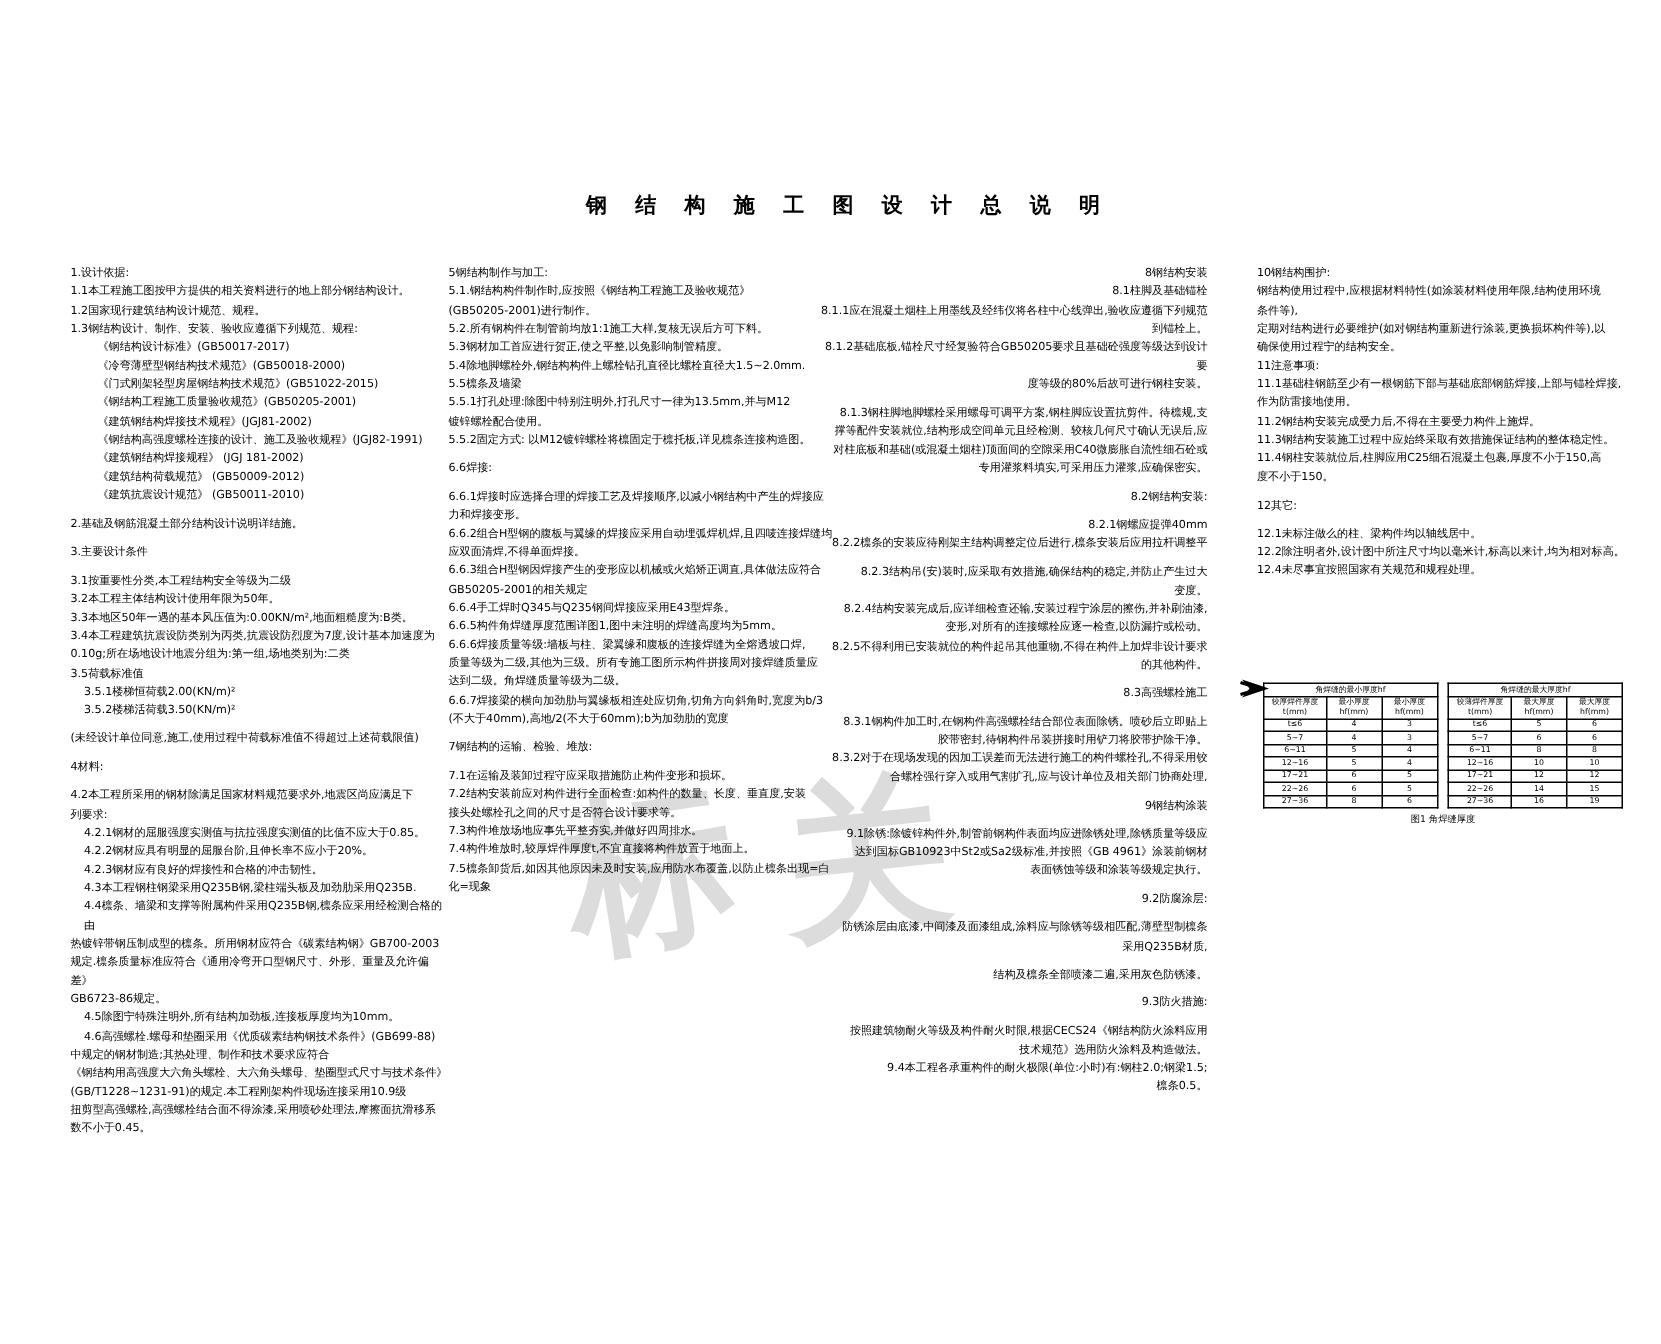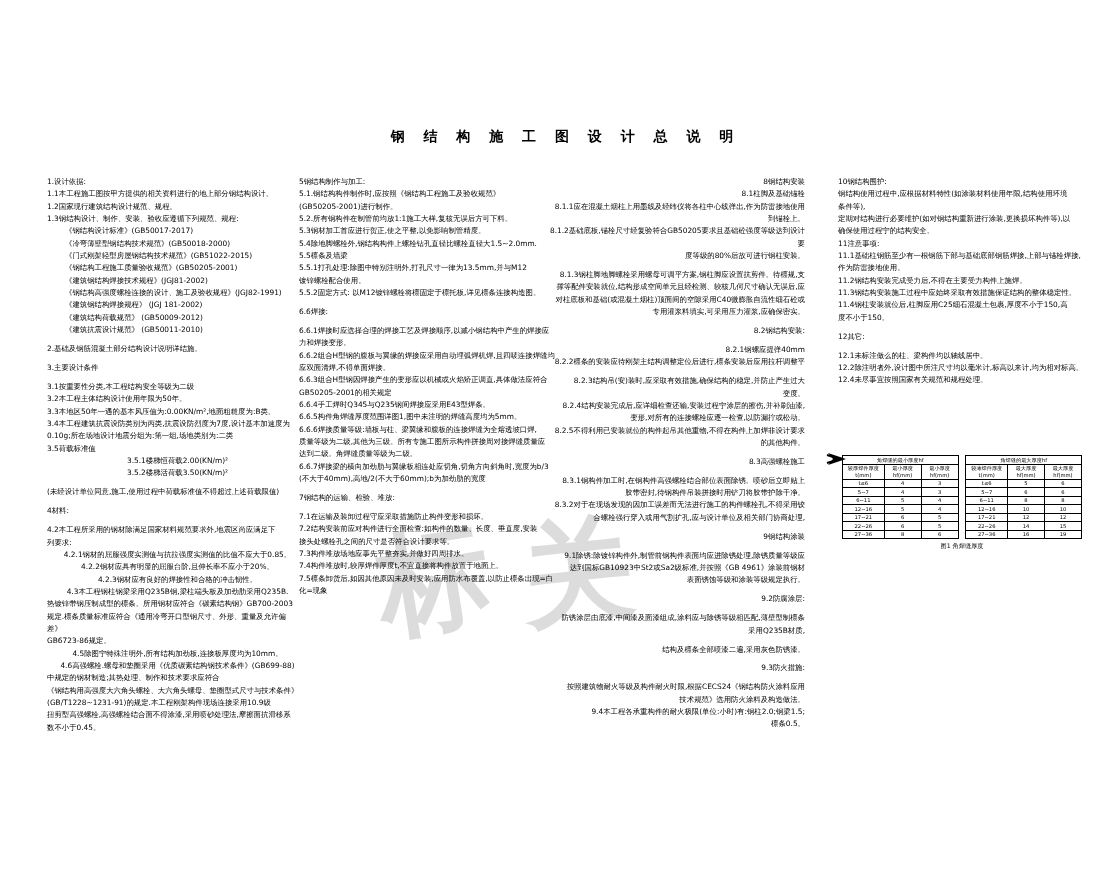--- a/index.html
+++ b/index.html
@@ -20,21 +20,21 @@
 
   
   .col{position:absolute;top:176px;font-size:7.4px;line-height:12.35px;}
   .col1{left:47px;width:252px;}
   .col2{left:299px;width:258px;}
   .col3{left:547px;width:258px;text-align:right;}
   .col4{left:838px;width:248px;}
 
   .ln{white-space:pre-wrap;word-break:break-all;margin:0;}
   .ln.gap{margin-top:6.6px;}
-  .ln.ind1{padding-left:9px;text-align:center;}
+  .ln.ind1{padding-left:9px;}
   .ln.ind2{padding-left:18px;}
 
   
   .watermark{
     position:absolute;left:372px;top:500px;width:330px;height:180px;
     pointer-events:none;opacity:.30;
   }
   .wm-t{
     position:absolute;font-size:112px;font-weight:bold;color:#8d8d8d;
     font-family:"DejaVu Serif","Liberation Serif",serif;
@@ -93,20 +93,21 @@
       <div class="ln ind1">3.5.1楼梯恒荷载2.00(KN/m)²</div>
       <div class="ln ind1">3.5.2楼梯活荷载3.50(KN/m)²</div>
       <div class="ln gap">(未经设计单位同意,施工,使用过程中荷载标准值不得超过上述荷载限值)</div>
       <div class="ln gap">4材料:</div>
       <div class="ln gap">4.2本工程所采用的钢材除满足国家材料规范要求外,地震区尚应满足下</div>
       <div class="ln">列要求:</div>
       <div class="ln ind1">4.2.1钢材的屈服强度实测值与抗拉强度实测值的比值不应大于0.85。</div>
       <div class="ln ind1">4.2.2钢材应具有明显的屈服台阶,且伸长率不应小于20%。</div>
       <div class="ln ind1">4.2.3钢材应有良好的焊接性和合格的冲击韧性。</div>
       <div class="ln ind1">4.3本工程钢柱钢梁采用Q235B钢,梁柱端头板及加劲肋采用Q235B.</div>
+      <div class="ln ind1">4.4檩条、墙梁和支撑等附属构件采用Q235B钢,檩条应采用经检测合格的由</div>
       <div class="ln">热镀锌带钢压制成型的檩条。所用钢材应符合《碳素结构钢》GB700-2003</div>
       <div class="ln">规定.檩条质量标准应符合《通用冷弯开口型钢尺寸、外形、重量及允许偏差》</div>
       <div class="ln">GB6723-86规定。</div>
       <div class="ln ind1">4.5除图宁特殊注明外,所有结构加劲板,连接板厚度均为10mm。</div>
       <div class="ln ind1">4.6高强螺栓.螺母和垫圈采用《优质碳素结构钢技术条件》(GB699-88)</div>
       <div class="ln">中规定的钢材制造;其热处理、制作和技术要求应符合</div>
       <div class="ln">《钢结构用高强度大六角头螺栓、大六角头螺母、垫圈型式尺寸与技术条件》</div>
       <div class="ln">(GB/T1228~1231-91)的规定.本工程刚架构件现场连接采用10.9级</div>
       <div class="ln">扭剪型高强螺栓,高强螺栓结合面不得涂漆,采用喷砂处理法,摩擦面抗滑移系</div>
       <div class="ln">数不小于0.45。</div>
@@ -141,21 +142,21 @@
       <div class="ln">7.2结构安装前应对构件进行全面检查:如构件的数量、长度、垂直度,安装</div>
       <div class="ln">接头处螺栓孔之间的尺寸是否符合设计要求等。</div>
       <div class="ln">7.3构件堆放场地应事先平整夯实,并做好四周排水。</div>
       <div class="ln">7.4构件堆放时,较厚焊件厚度t,不宜直接将构件放置于地面上。</div>
       <div class="ln">7.5檩条卸货后,如因其他原因未及时安装,应用防水布覆盖,以防止檩条出现=白</div>
       <div class="ln">化=现象</div>
     </div>
   <div class="col col3" id="col3">
       <div class="ln">8钢结构安装</div>
       <div class="ln">8.1柱脚及基础锚栓</div>
-      <div class="ln">8.1.1应在混凝土烟柱上用墨线及经纬仪将各柱中心线弹出,作为防雷接地使用</div>
+      <div class="ln">8.1.1应在混凝土烟柱上用墨线及经纬仪将各柱中心线弹出,验收应遵循下列规范</div>
       <div class="ln">到锚栓上。</div>
       <div class="ln">8.1.2基础底板,锚栓尺寸经复验符合GB50205要求且基础砼强度等级达到设计要</div>
       <div class="ln">度等级的80%后故可进行钢柱安装。</div>
       <div class="ln gap">8.1.3钢柱脚地脚螺栓采用螺母可调平方案,钢柱脚应设置抗剪件。待檩规,支</div>
       <div class="ln">撑等配件安装就位,结构形成空间单元且经检测、较核几何尺寸确认无误后,应</div>
       <div class="ln">对柱底板和基础(或混凝土烟柱)顶面间的空隙采用C40微膨胀自流性细石砼或</div>
       <div class="ln">专用灌浆料填实,可采用压力灌浆,应确保密实。</div>
       <div class="ln gap">8.2钢结构安装:</div>
       <div class="ln gap">8.2.1钢螺应提弹40mm</div>
       <div class="ln">8.2.2檩条的安装应待刚架主结构调整定位后进行,檩条安装后应用拉杆调整平</div>

